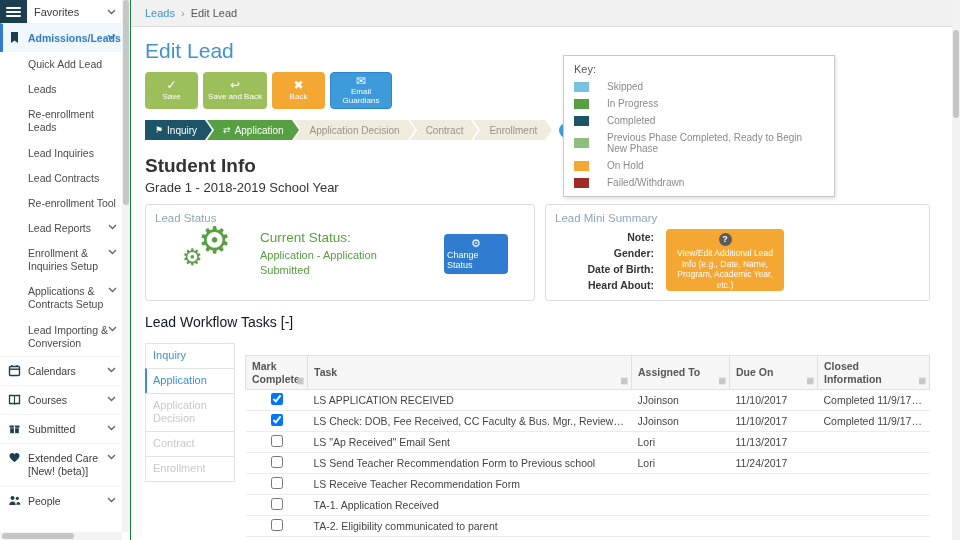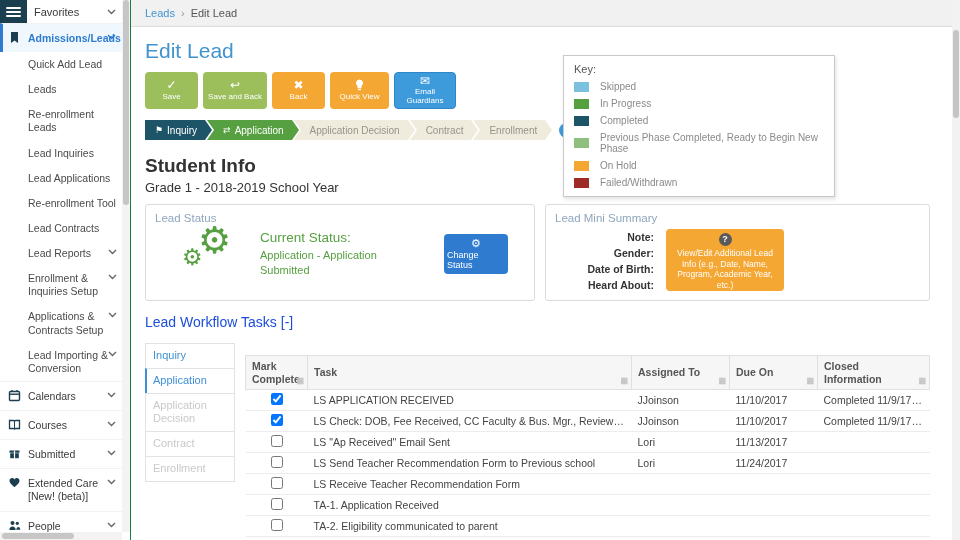--- a/index.html
+++ b/index.html
@@ -56,21 +56,21 @@
   .phase:first-child::before { display:none; }
   .phase:first-child { padding-left:10px; }
   .phase.completed { background:#1E5468; } .phase.completed::after { border-left-color:#1E5468; }
   .phase.current   { background:#56A041; } .phase.current::after   { border-left-color:#56A041; }
   .phase.pending   { background:#EFEBDD; color:#98948A; } .phase.pending::after { border-left-color:#EFEBDD; }
   .ph-icon { font-size:9px; line-height:1; }
   .help-circle { width:15px; height:15px; border-radius:50%; background:#3D9BDC; color:#fff; font-size:10px; font-weight:bold; display:flex; align-items:center; justify-content:center; margin-left:12px; cursor:pointer; flex:none; }
 
   .keybox { position:absolute; left:432px; top:28px; width:272px; background:#fff; border:1px solid #C9C9C9; box-shadow:1px 2px 4px rgba(0,0,0,.13); padding:7px 10px 5px; z-index:6; }
   .keybox-title { font-size:11px; color:#555; margin-bottom:3px; }
-  .kentry { display:flex; align-items:center; gap:11px; padding:3px 0; font-size:10px; color:#8A8A8A; }
+  .kentry { display:flex; align-items:center; gap:18px; padding:3px 0; font-size:10px; color:#8A8A8A; }
   .kswatch { width:15px; height:10px; flex:none; }
 
   .student-title { font-size:19px; font-weight:bold; color:#333; margin:15px 0 3px; }
   .student-sub { font-size:13px; color:#333; }
 
   .panels { display:flex; gap:10px; margin-top:9px; }
   .panel { border:1px solid #DCDCDC; border-radius:3px; height:97px; position:relative; background:#fff; }
   .panel-title { font-size:11.5px; color:#8FA6BD; padding:7px 9px 0; }
   .panel-leadstatus { width:390px; flex:none; }
   .ls-body { display:flex; align-items:center; padding:2px 26px 0 36px; gap:16px; }
@@ -82,21 +82,21 @@
   .ls-value { color:#56A041; font-size:11px; margin-top:3px; max-width:130px; line-height:1.3; }
   .change-btn { width:64px; background:#2E7BCF; border-radius:4px; color:#fff; display:flex; flex-direction:column; align-items:center; justify-content:center; gap:1px; font-size:9px; padding:4px 3px; cursor:pointer; flex:none; }
   .change-btn .bi { font-size:11px; line-height:1; }
 
   .panel-minisummary { flex:1; }
   .ms-body { display:flex; padding:5px 0 0 22px; gap:12px; }
   .ms-labels { width:86px; text-align:right; font-size:10.5px; font-weight:bold; color:#333; line-height:16px; flex:none; }
   .info-btn { width:118px; background:#F5A733; border-radius:4px; color:#fff; font-size:8.5px; line-height:1.25; text-align:center; padding:4px 6px 6px; cursor:pointer; flex:none; height:62px; }
   .info-q { width:13px; height:13px; border-radius:50%; background:#5A5A5A; color:#fff; font-size:9px; font-weight:bold; display:flex; align-items:center; justify-content:center; margin:0 auto 2px; }
 
-  .wf-title-row { margin-top:13px; font-size:14px; color:#1d4ed8; }
+  .wf-title-row { margin-top:13px; font-size:14px; color:#0f172a; }
   .wf-collapse { margin-left:4px; cursor:pointer; }
 
   .wf { display:flex; align-items:flex-start; margin-top:13px; }
   .tabs { width:90px; flex:none; }
   .tab { border:1px solid #E2E2E2; margin-top:-1px; padding:5px 7px; font-size:11px; background:#fff; cursor:pointer; line-height:1.25; }
   .tab:first-child { margin-top:0; }
   .tab.enabled { color:#4193D0; }
   .tab.active { color:#3D8FD6; border-left:2px solid #3D8FD6; padding-left:6px; }
   .tab.disabled { color:#C9C9C9; }
 
@@ -141,23 +141,22 @@
         <span>Admissions/Leads</span>
         <svg class="sb-chev svgico" width="9" height="6" viewBox="0 0 9 6">
             <path d="M1 1l3.5 3.5L8 1" stroke="#2E7BCF" stroke-width="1.4" fill="none"></path>
           </svg>
       </div>
 
       <div class="sb-sub-item"><span>Quick Add Lead</span></div>
       <div class="sb-sub-item"><span>Leads</span></div>
       <div class="sb-sub-item"><span>Re-enrollment Leads</span></div>
       <div class="sb-sub-item"><span>Lead Inquiries</span></div>
-      <div class="sb-sub-item"><span>Lead Applications</span></div>
+      <div class="sb-sub-item"><span>Lead Contracts</span></div>
       <div class="sb-sub-item"><span>Re-enrollment Tool</span></div>
-      <div class="sb-sub-item"><span>Lead Contracts</span></div>
       <div class="sb-sub-item has-chev">
         <span>Lead Reports</span>
         <svg class="sb-chev svgico" width="9" height="6" viewBox="0 0 9 6">
             <path d="M1 1l3.5 3.5L8 1" stroke="#666" stroke-width="1.4" fill="none"></path>
           </svg>
       </div>
       <div class="sb-sub-item has-chev">
         <span>Enrollment &amp; Inquiries Setup</span>
         <svg class="sb-chev svgico" width="9" height="6" viewBox="0 0 9 6">
             <path d="M1 1l3.5 3.5L8 1" stroke="#666" stroke-width="1.4" fill="none"></path>
@@ -257,29 +256,20 @@
           <span class="bi">✓</span>
           <span>Save</span>
         </div>
         <div class="tbtn green2">
           <span class="bi">↩</span>
           <span>Save and Back</span>
         </div>
         <div class="tbtn orange">
           <span class="bi">✖</span>
           <span>Back</span>
-        </div>
-        <div class="tbtn orange2">
-          <span class="bi">
-              <svg class="svgico" width="11" height="12" viewBox="0 0 11 12">
-                <path d="M5.5 0.5a3.6 3.6 0 0 0-2 6.6V9h4V7.1a3.6 3.6 0 0 0-2-6.6z" fill="#fff"></path>
-                <rect x="3.9" y="9.7" width="3.2" height="1.4" fill="#fff"></rect>
-              </svg>
-            </span>
-          <span>Quick View</span>
         </div>
         <div class="tbtn blue">
           <span class="bi">✉</span>
           <span>Email Guardians</span>
         </div>
       </div>
 
       <div class="phase-row">
         <div class="phase completed">
           <span class="ph-icon">⚑</span>

